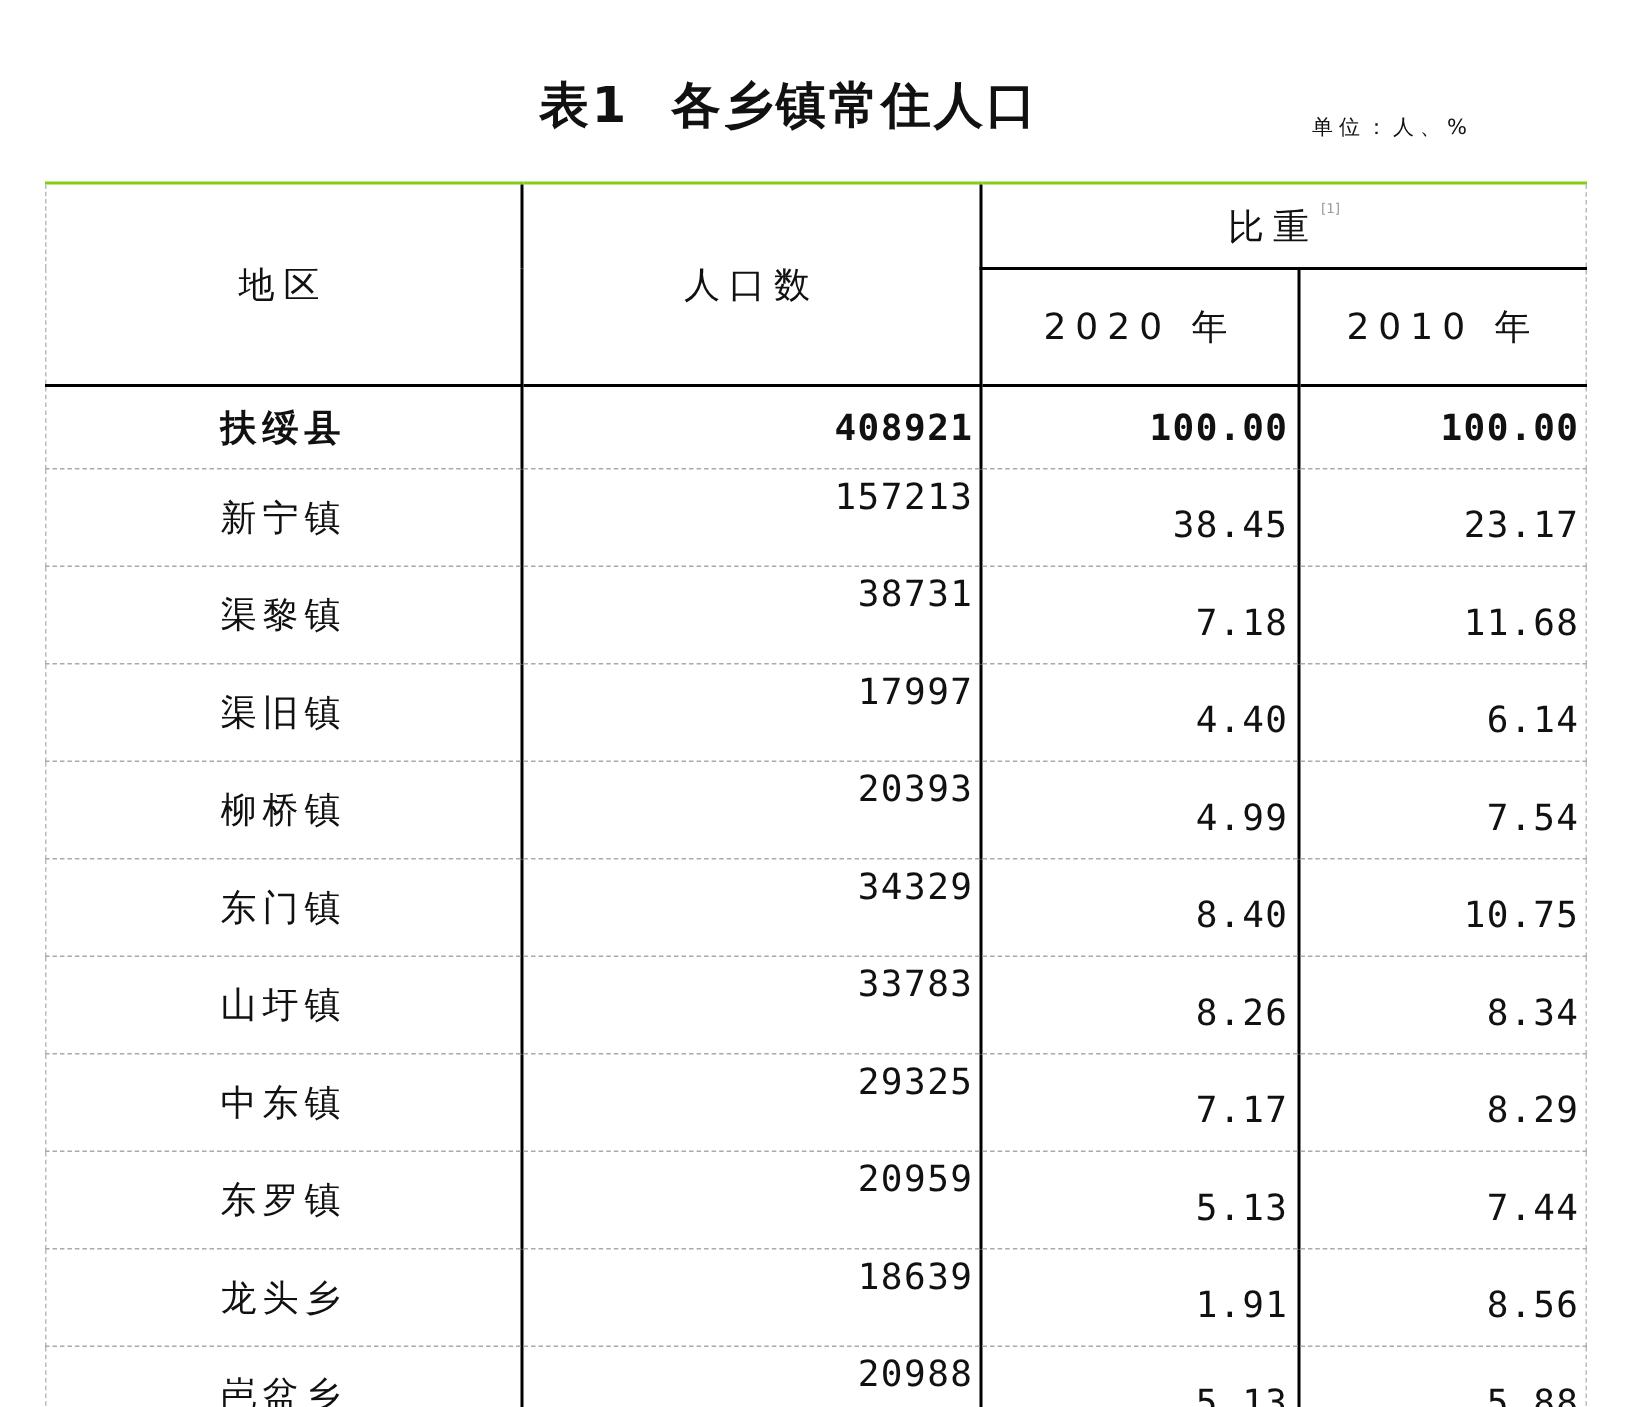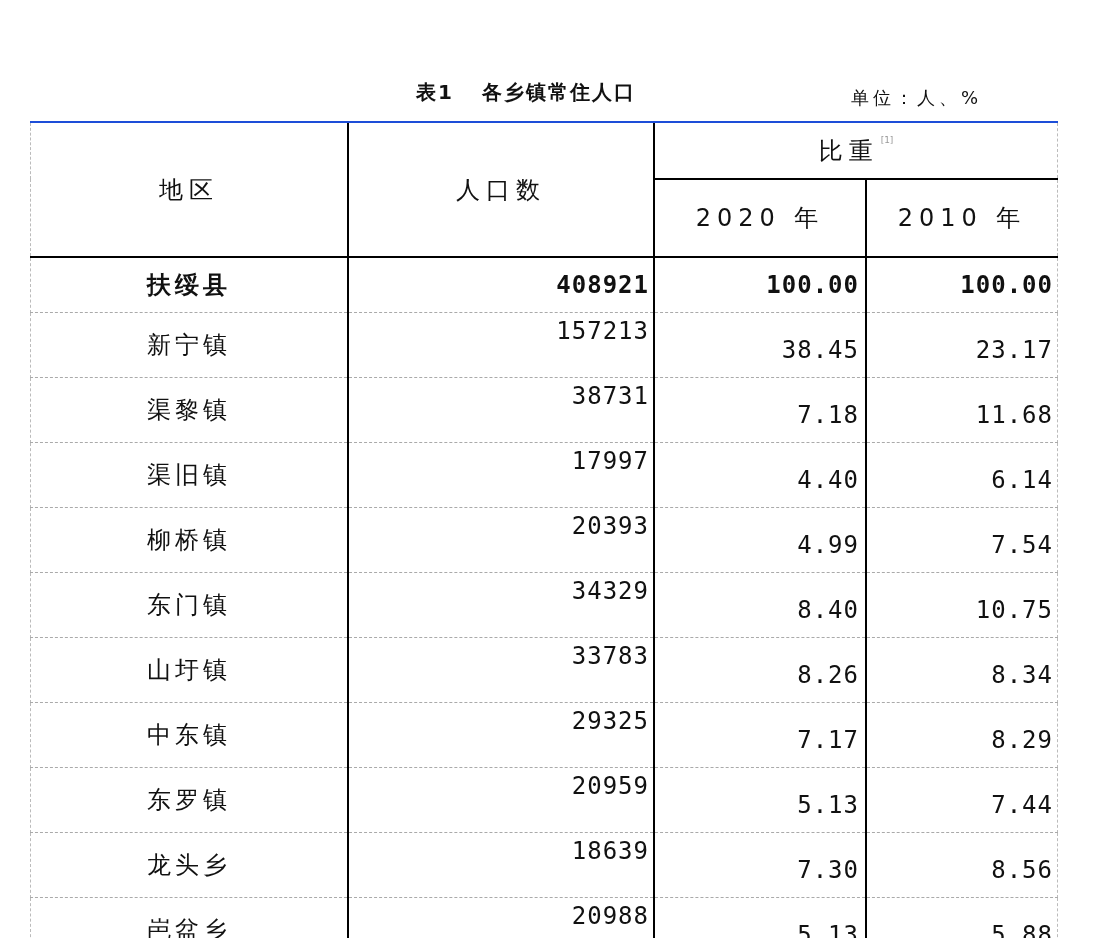--- a/index.html
+++ b/index.html
@@ -1,36 +1,36 @@
 <!DOCTYPE html>
 <html><head>
 <meta charset="utf-8">
 <style>
   html, body { margin: 0; padding: 0; background: #ffffff; }
   body { width: 1094px; height: 938px; position: relative; overflow: hidden;
          font-family: "DejaVu Sans", sans-serif; color: #111; }
   .title { position: absolute; top: 48px; left: 0; width: 1052px; text-align: center;
-           font-size: 20px; font-weight: bold; letter-spacing: 2px; margin-top: 31px; }
+           font-size: 33px; font-weight: bold; letter-spacing: 2px; }
   .title .num { margin-right: 28px; }
-  .unit { position: absolute; top: 86px; right: 112px; font-size: 18px; letter-spacing: 4px; }
+  .unit { position: absolute; top: 76px; right: 112px; font-size: 14px; letter-spacing: 4px; }
   .tbl { position: absolute; left: 30px; top: 121px; border-collapse: collapse; table-layout: fixed; }
   .tbl td { padding: 0; height: 54px; font-size: 24px; }
   .tbl .c0 { width: 316px; text-align: center; letter-spacing: 4px;
              border-left: 1px dashed #bbb; }
   .tbl .c1 { width: 300px; text-align: right; padding-right: 4px; vertical-align: top; padding-top: 4px;
              border-left: 2px solid #000; font-family: "DejaVu Sans Mono", monospace; letter-spacing: 1px; }
   .tbl .c2 { width: 186px; text-align: right; padding-right: 6px; border-left: 2px solid #000;
              font-family: "DejaVu Sans Mono", monospace; letter-spacing: 1px; padding-top: 10px; }
   .tbl .c3 { width: 186px; text-align: right; padding-right: 4px; border-left: 2px solid #000;
              border-right: 1px dashed #bbb;
              font-family: "DejaVu Sans Mono", monospace; letter-spacing: 1px; padding-top: 10px; }
   .tbl tr.body td { border-bottom: 1px dashed #aaa; }
   .tbl tr.total td { border-bottom: 1px dashed #aaa; font-weight: bold; padding-top: 0; vertical-align: middle; }
   .tbl tr.total td.c1 { padding-top: 0; text-align: right; }
-  .tbl tr.head1 td { border-top: 2px solid #1d4ed8; height: 55px; }
+  .tbl tr.head1 td { border-top: 2px solid #84cc16; height: 55px; }
   .tbl tr.head2 td { height: 52px; }
   .tbl td.hd { text-align: center; font-family: "DejaVu Sans", sans-serif; letter-spacing: 6px; vertical-align: middle; padding: 0; }
   .tbl td.hd-span { border-bottom: 2px solid #000; border-right: 1px dashed #bbb; }
   .tbl tr.head2 td { border-bottom: 2px solid #000; }
   .tbl td.hd-rs { border-bottom: 2px solid #000; }
   .sup { font-size: 9px; color: #999; vertical-align: top; letter-spacing: 0; margin-left: 2px; }
 </style>
 </head>
 <body>
 
@@ -102,21 +102,21 @@
       </tr>
       <tr class="body">
         <td class="c0">东罗镇</td>
         <td class="c1">20959</td>
         <td class="c2">5.13</td>
         <td class="c3">7.44</td>
       </tr>
       <tr class="body">
         <td class="c0">龙头乡</td>
         <td class="c1">18639</td>
-        <td class="c2">7.30</td>
+        <td class="c2">1.91</td>
         <td class="c3">8.56</td>
       </tr>
       <tr class="body">
         <td class="c0">岜盆乡</td>
         <td class="c1">20988</td>
         <td class="c2">5.13</td>
         <td class="c3">5.88</td>
       </tr>
     </tbody>
 </table>

